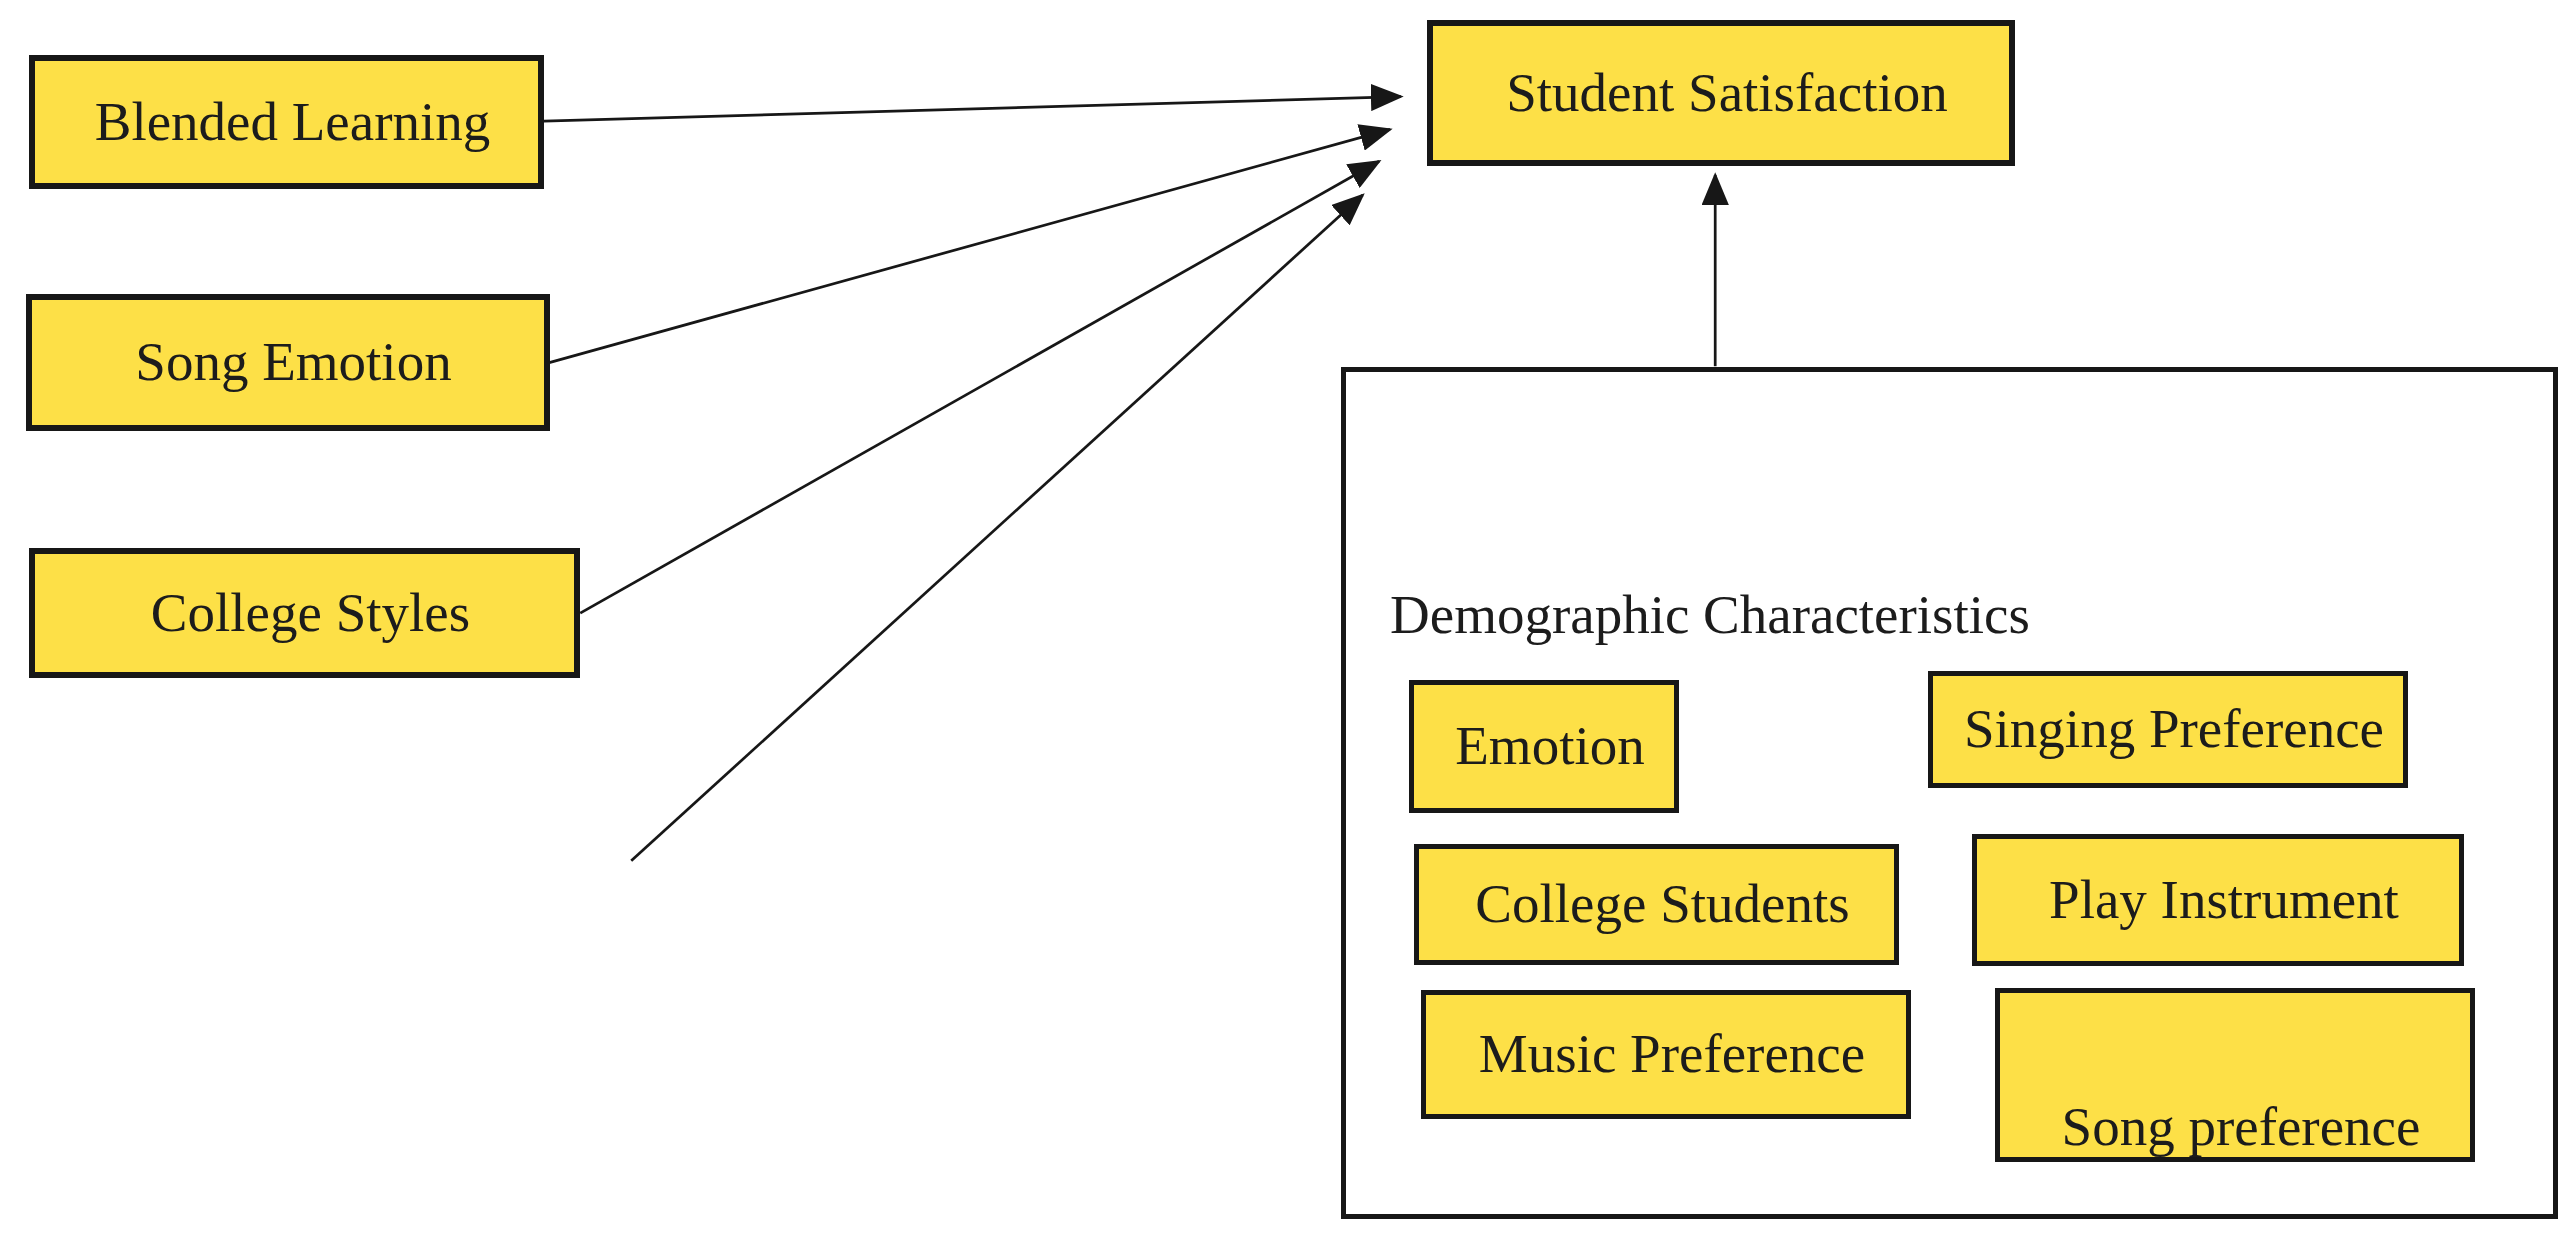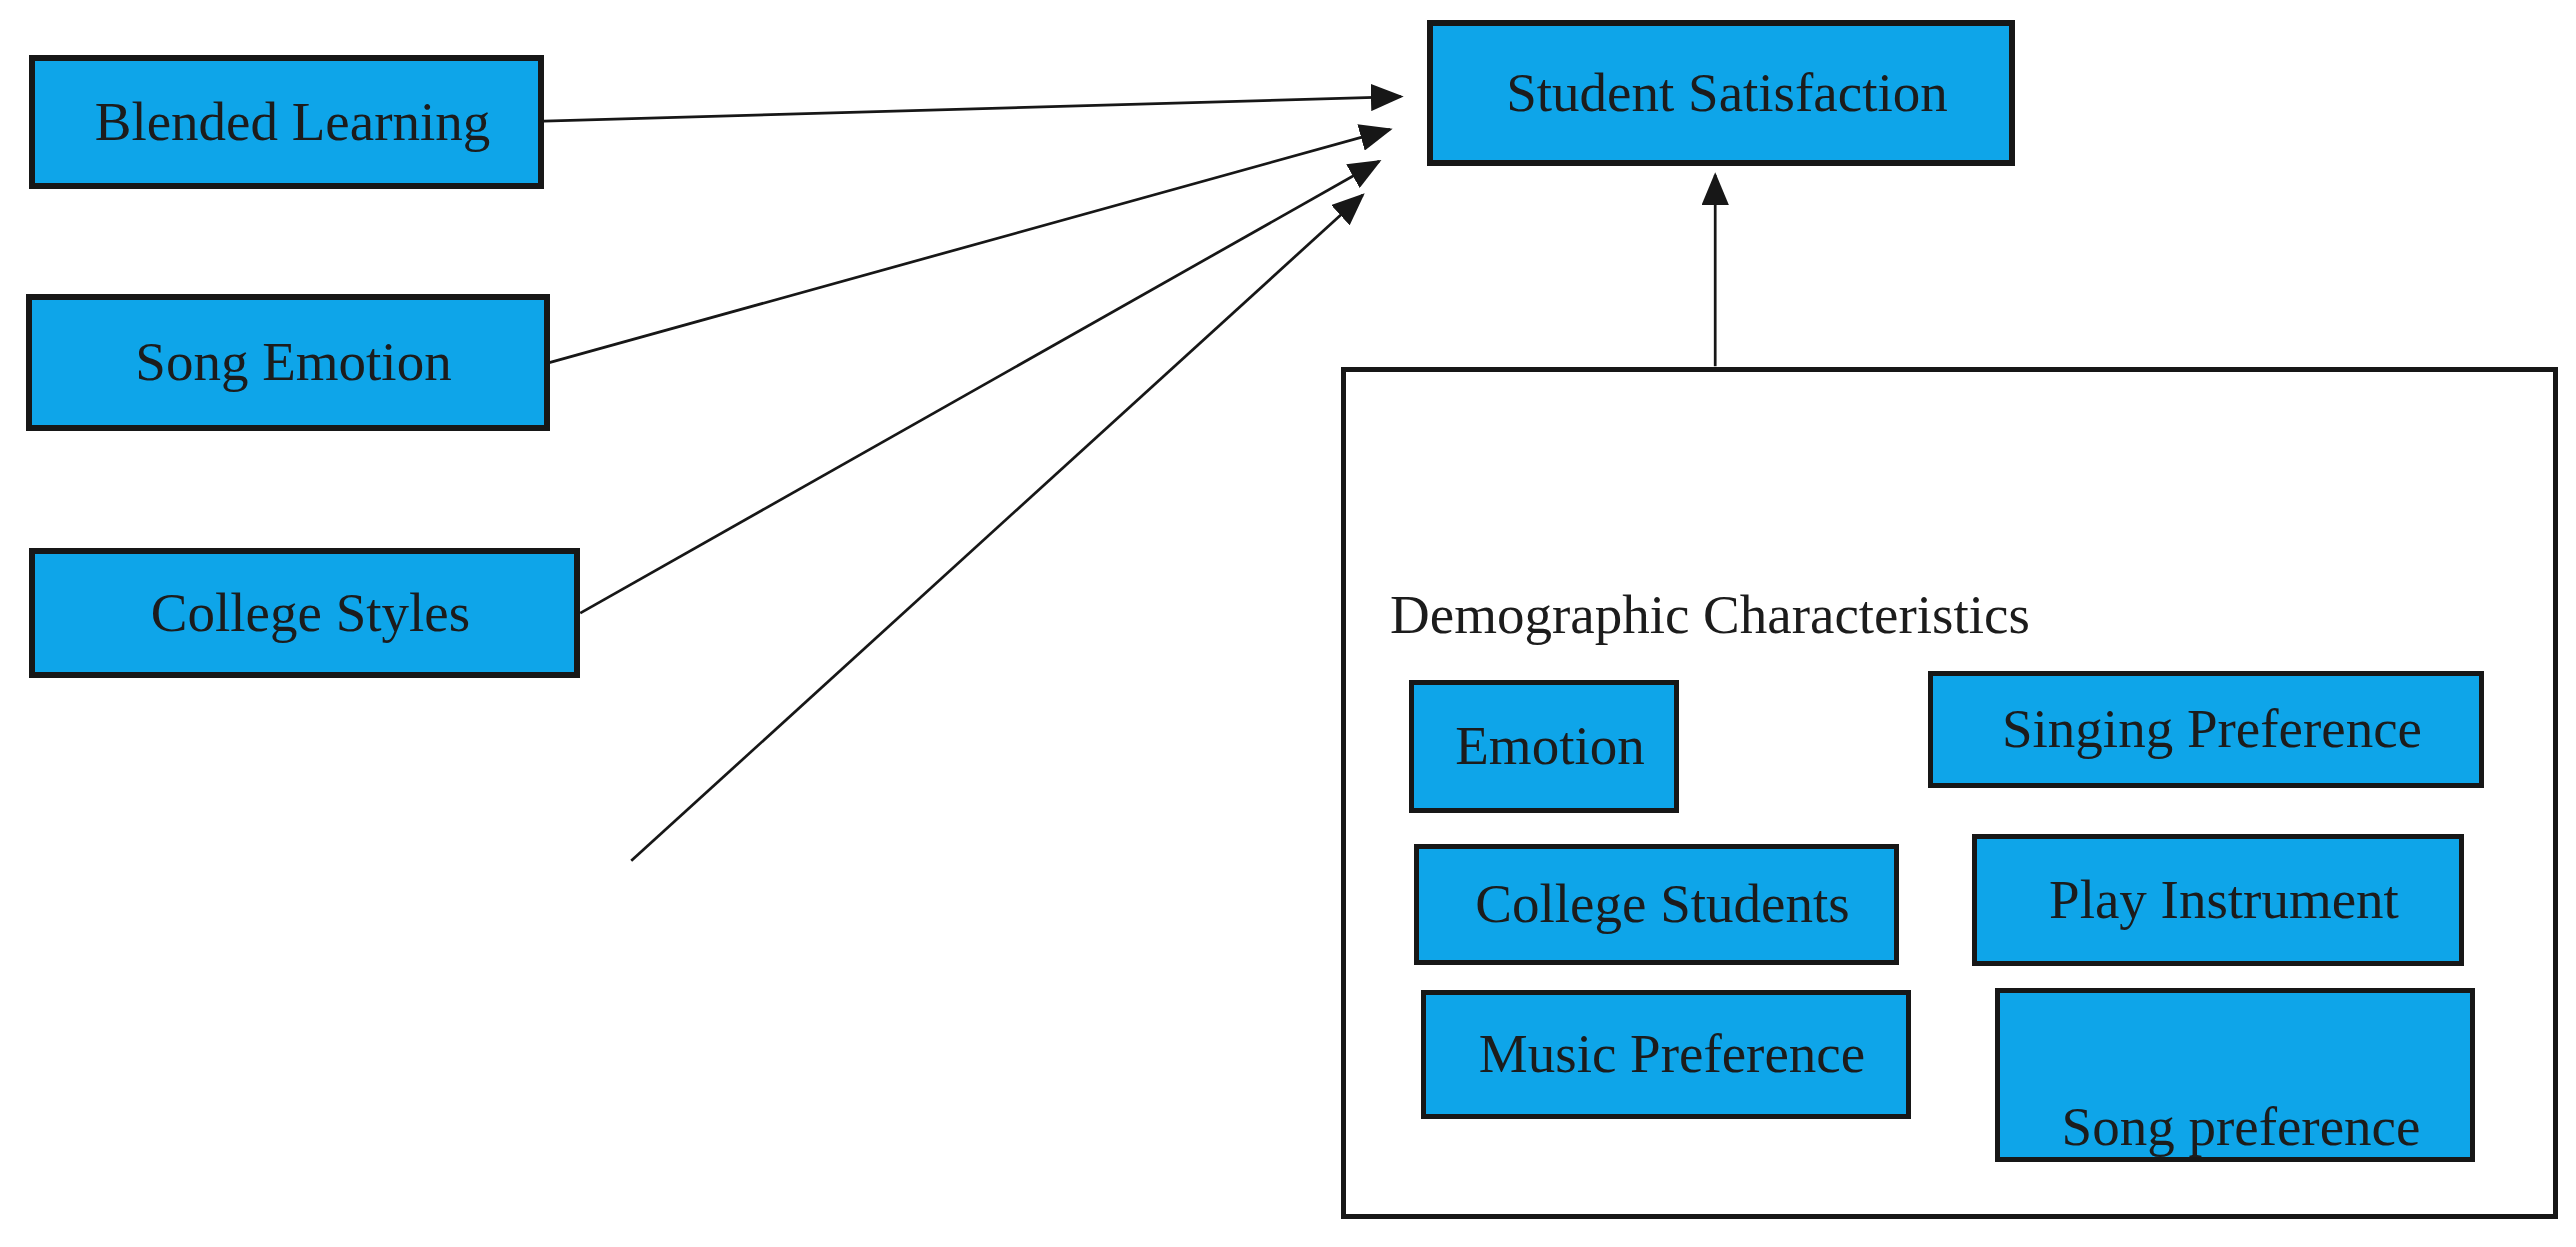--- a/index.html
+++ b/index.html
@@ -20,21 +20,21 @@
     position: absolute;
     left: 0;
     top: 0;
     width: 2576px;
     height: 1248px;
   }
   .node {
     position: absolute;
     box-sizing: border-box;
     border: 6.4px solid #171717;
-    background: #0ea5e9;
+    background: #fde047;
     display: flex;
     align-items: center;
     justify-content: center;
     font-size: 55px;
     line-height: 1.1;
     white-space: nowrap;
     padding-left: 12px;
   }
   .node-blended    { left: 29px;   top: 55px;  width: 515px; height: 134px; }
   .node-music      { left: 25.5px;   top: 294px; width: 524px; height: 137px; }
@@ -56,21 +56,21 @@
     position: absolute;
     left: 44px;
     top: 211px;
     font-size: 55px;
     white-space: nowrap;
   }
   .group .node {
     border-width: 5.5px;
   }
   .node-gender     { left: 63px;  top: 308px; width: 270px; height: 133px; }
-  .node-singing    { left: 582px; top: 299px; width: 556px; height: 117px; }
+  .node-singing    { left: 582px; top: 299px; width: 480px; height: 117px; }
   .node-college    { left: 59px;  top: 472px; width: 485px; height: 121px; margin-left: 9px; }
   .node-play       { left: 626px; top: 462px; width: 492px; height: 132px; }
   .node-musicpref  { left: 63px;  top: 618px; width: 490px; height: 129px; margin-left: 12px; }
   .node-songpref   { left: 649px; top: 616px; width: 480px; height: 174px; align-items: flex-end; }
 </style>
 </head>
 <body>
 
 <div class="canvas">
 

